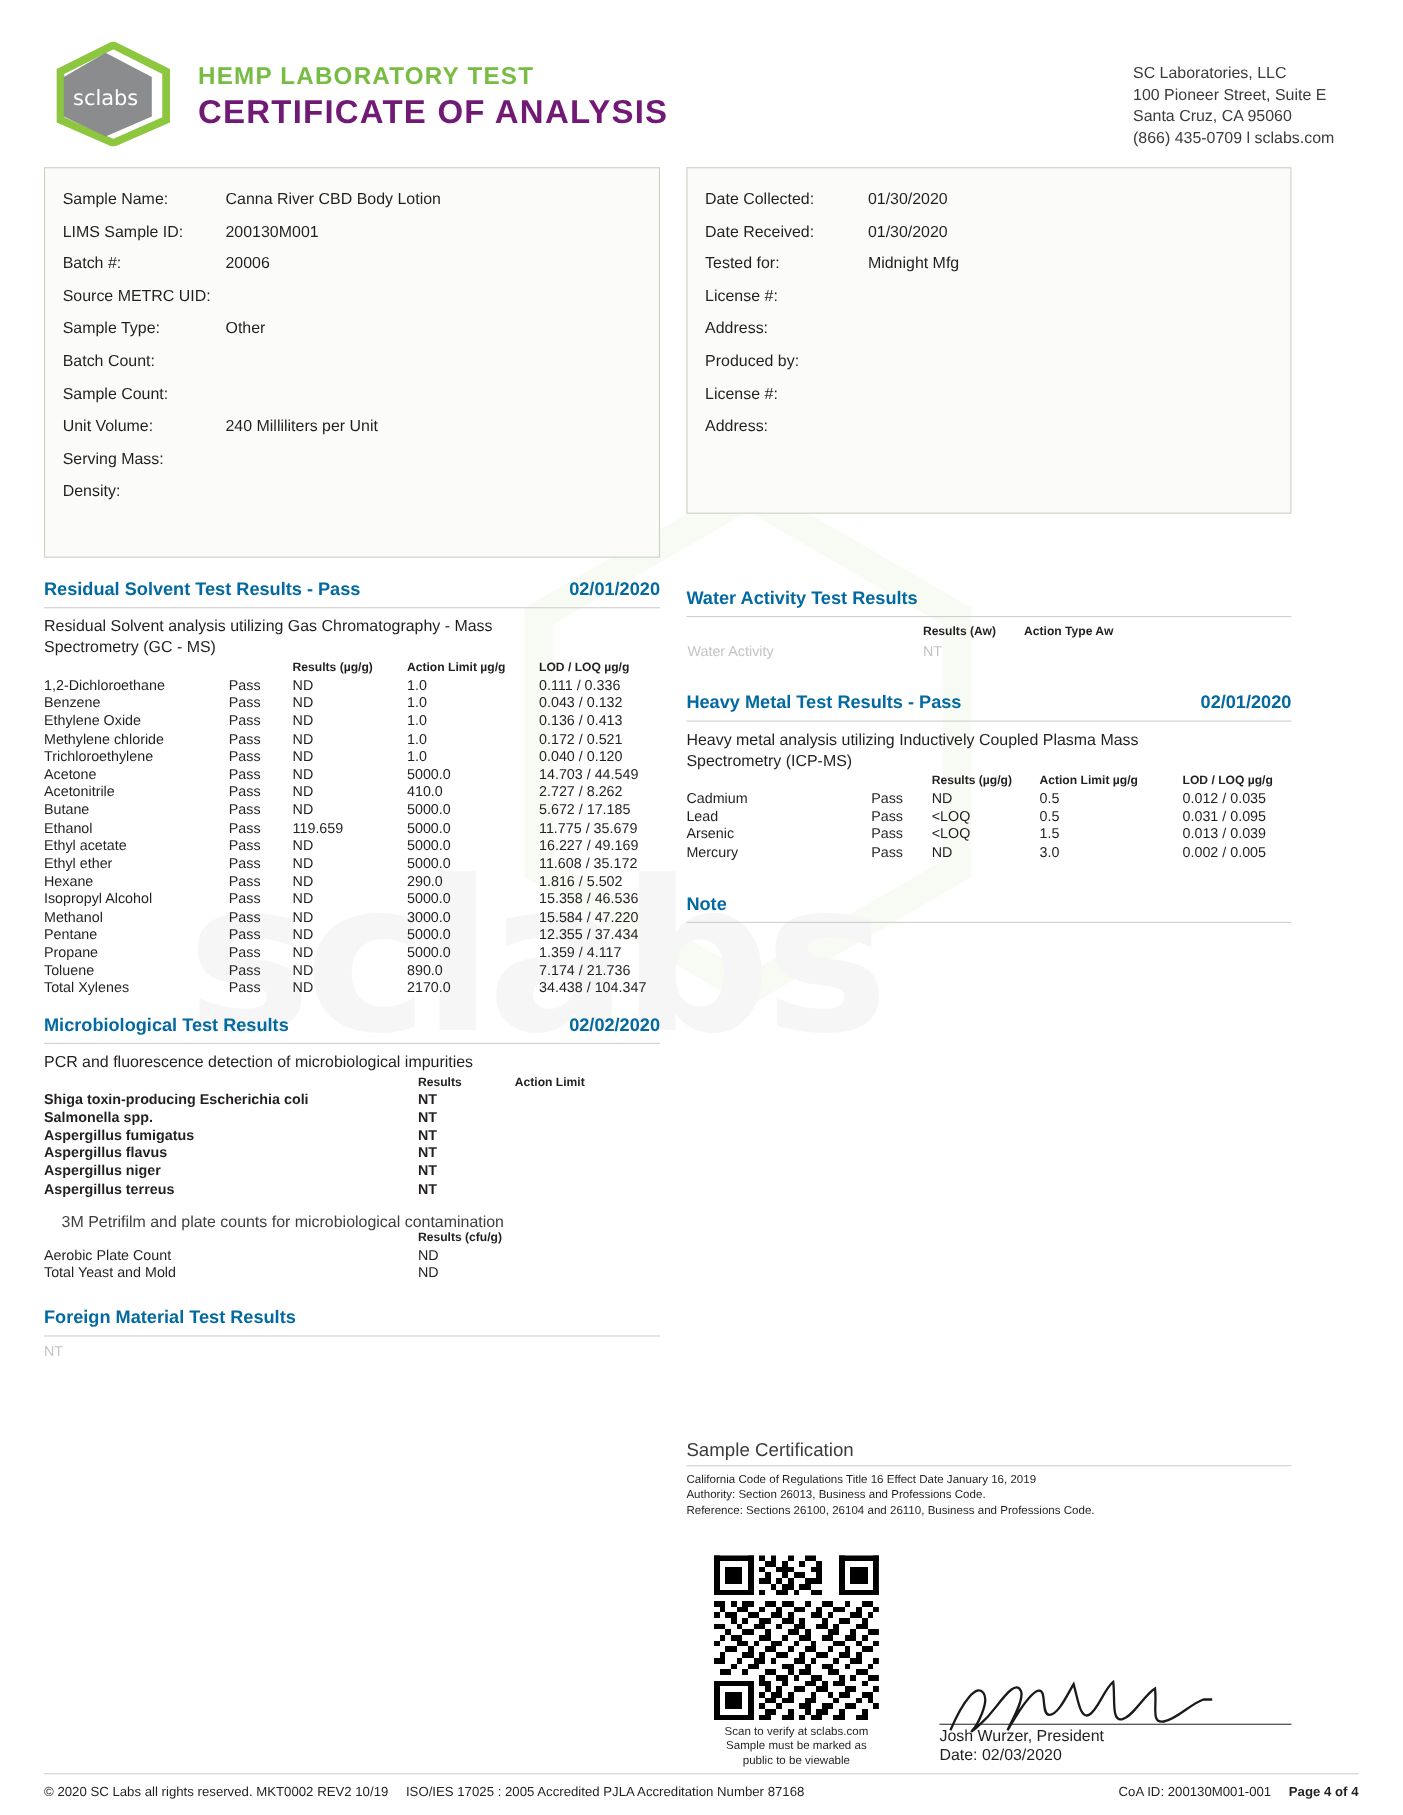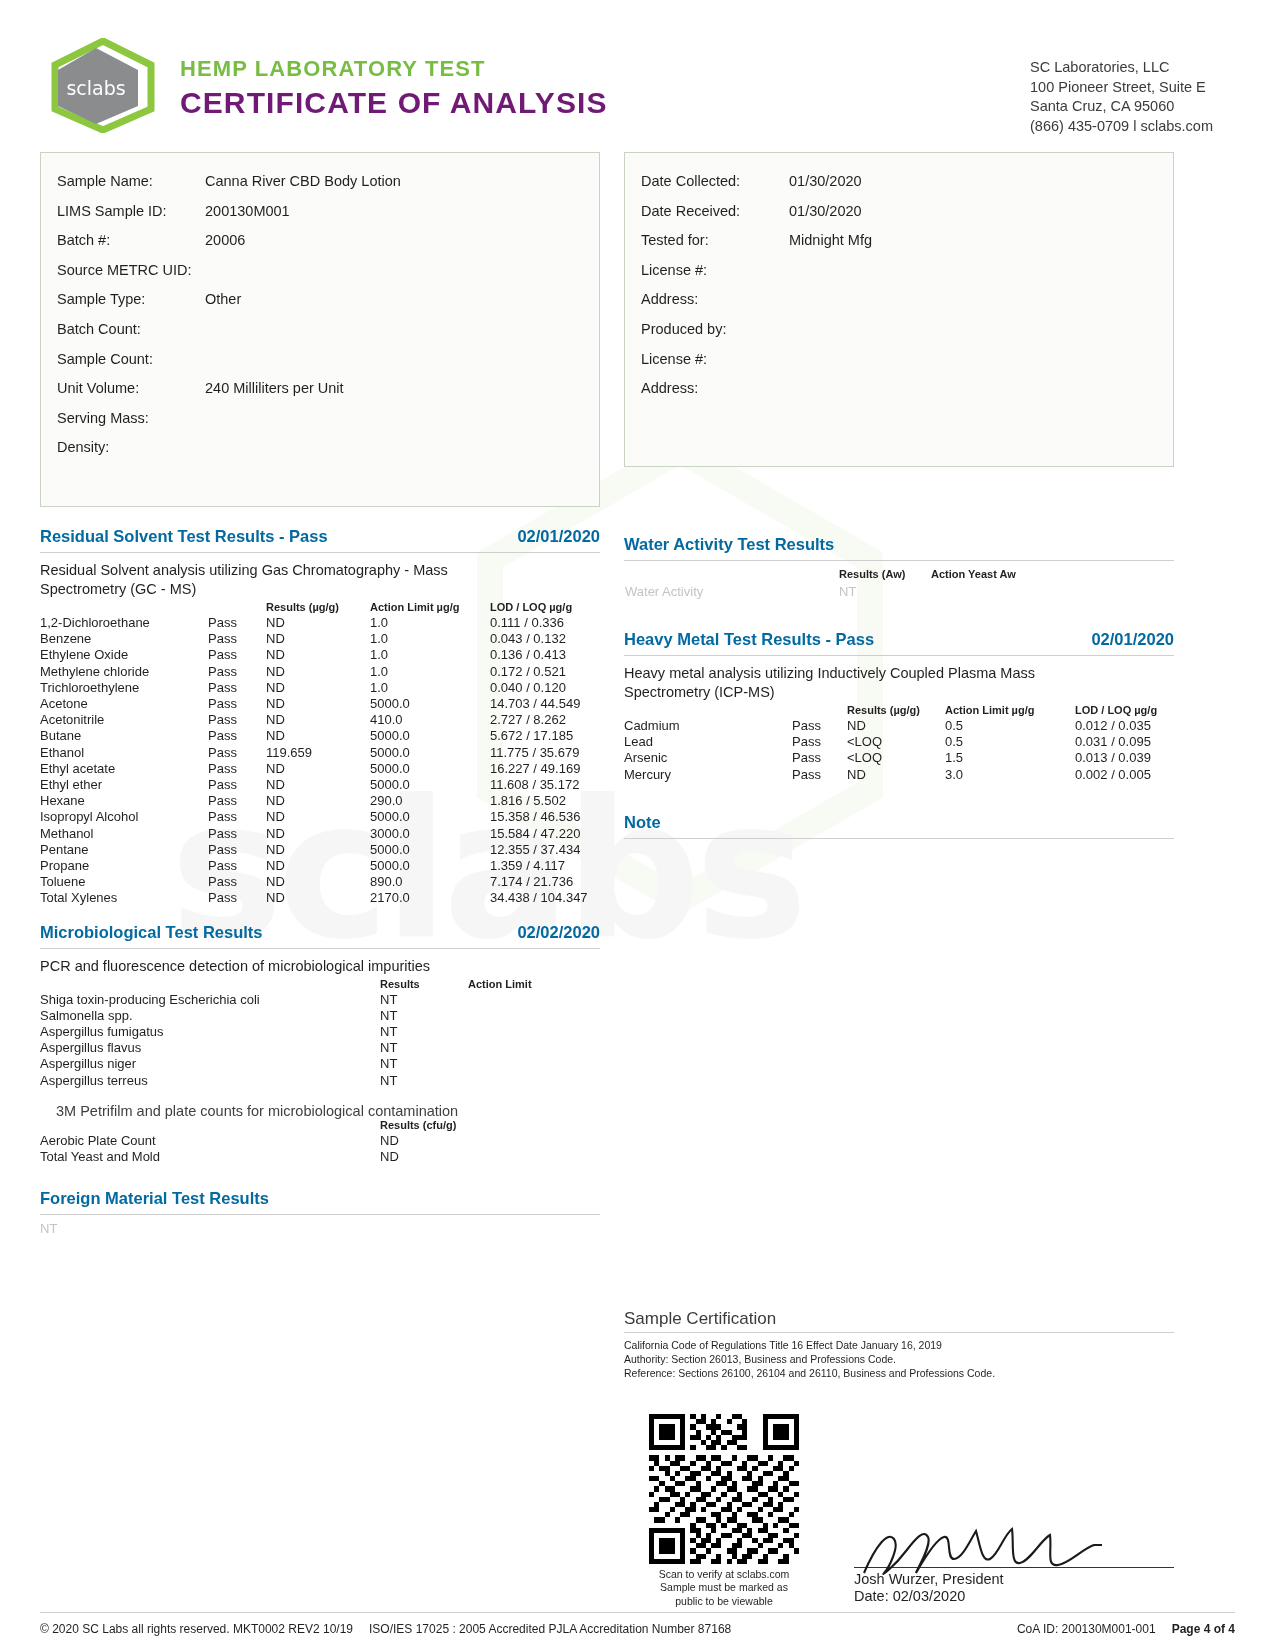--- a/index.html
+++ b/index.html
@@ -140,21 +140,21 @@
     font-size: 13px;
     vertical-align: top;
   }
   .c-analyte { width: 168px; }
   .c-status  { width: 58px; }
   .c-result  { width: 104px; }
   .c-limit   { width: 120px; }
   .c-lod     { width: auto; }
   .nd { color: #77bc43; }
   .val { color: #77bc43; }
-  .grey-row td { color: #c4c4c4; }
+  .grey-row td { color: #c4c4c4; font-weight: bold; }
   .grey { color: #c4c4c4; }
 
   .hm .c-analyte { width: 168px; }
   .hm .c-status { width: 55px; }
   .hm .c-result { width: 98px; }
   .hm .c-limit { width: 130px; }
 
   .subdesc { font-size: 14.5px; margin: 14px 0 0 16px; color:#404040;}
   .micro-head { font-size: 11px; font-weight: bold; }
 
@@ -544,21 +544,21 @@
 
         <div class="sec-head single" style="margin-top:24px">
           <span>Water Activity Test Results</span>
         </div>
         <div class="rule"></div>
         <table class="wa-table">
           <thead>
             <tr>
               <th style="width:212px"></th>
               <th style="width:90px">Results (Aw)</th>
-              <th>Action Yeast Aw</th>
+              <th>Action Type Aw</th>
             </tr>
           </thead>
           <tbody>
             <tr>
                 <td>Water Activity</td>
                 <td>NT</td>
                 <td></td>
               </tr>
           </tbody>
         </table>

